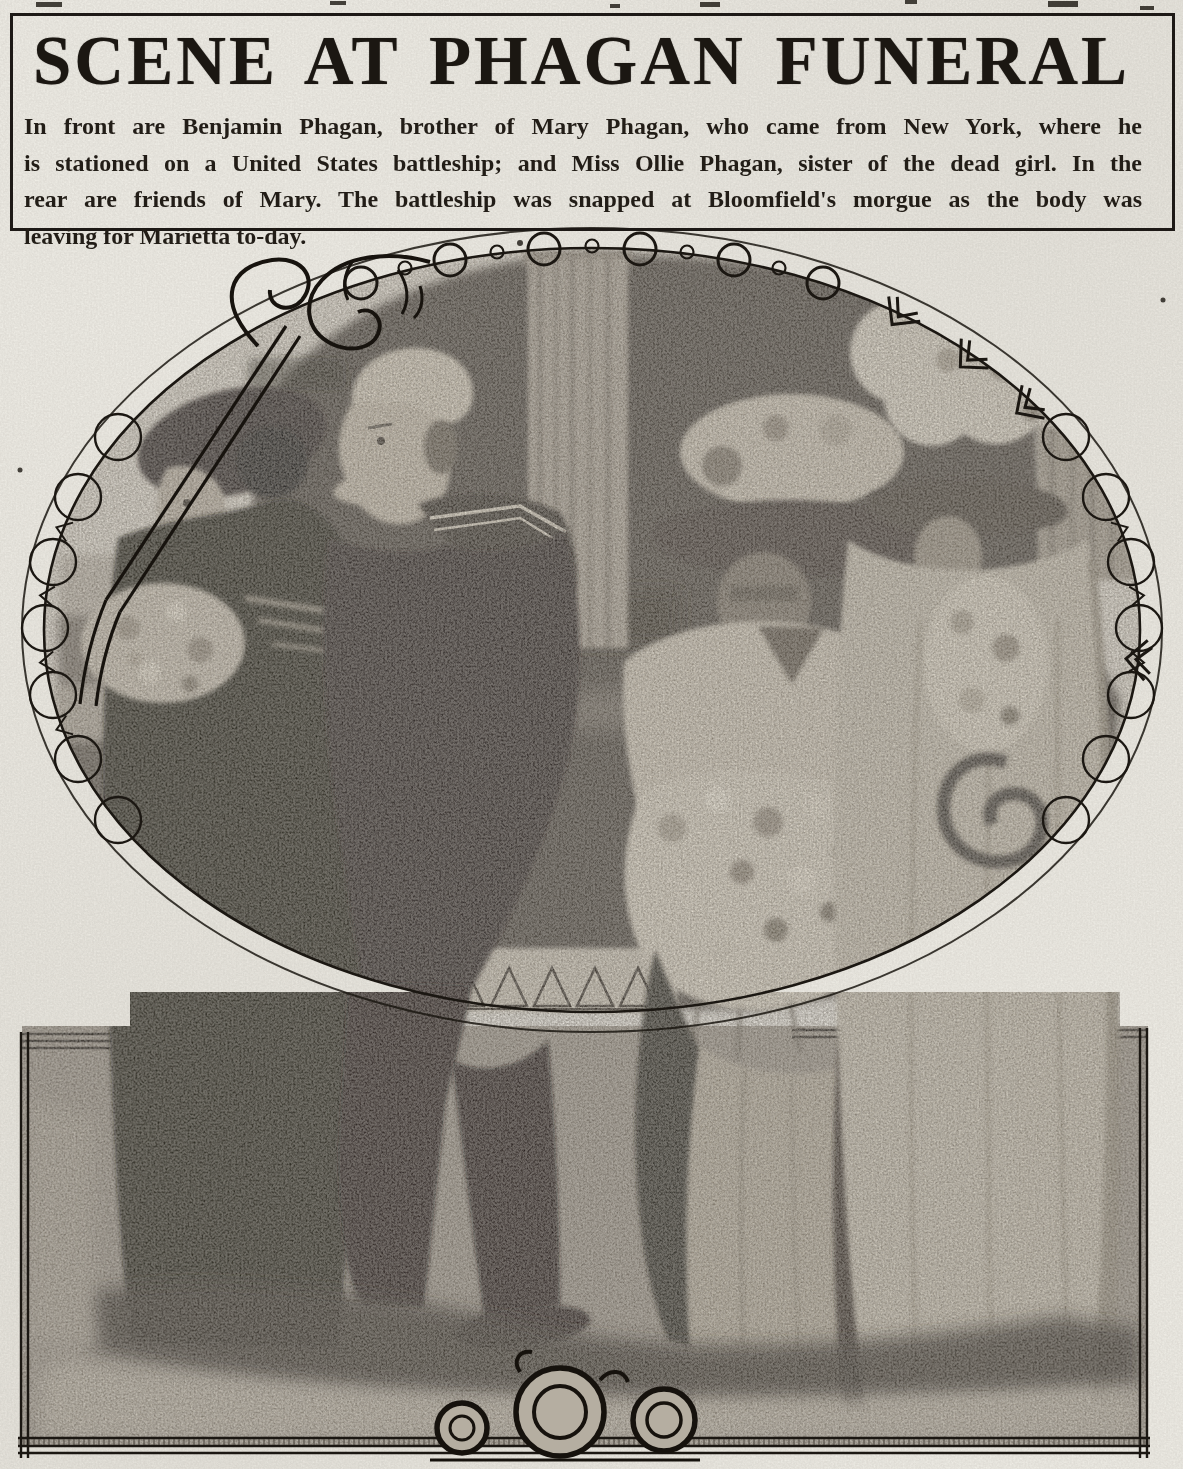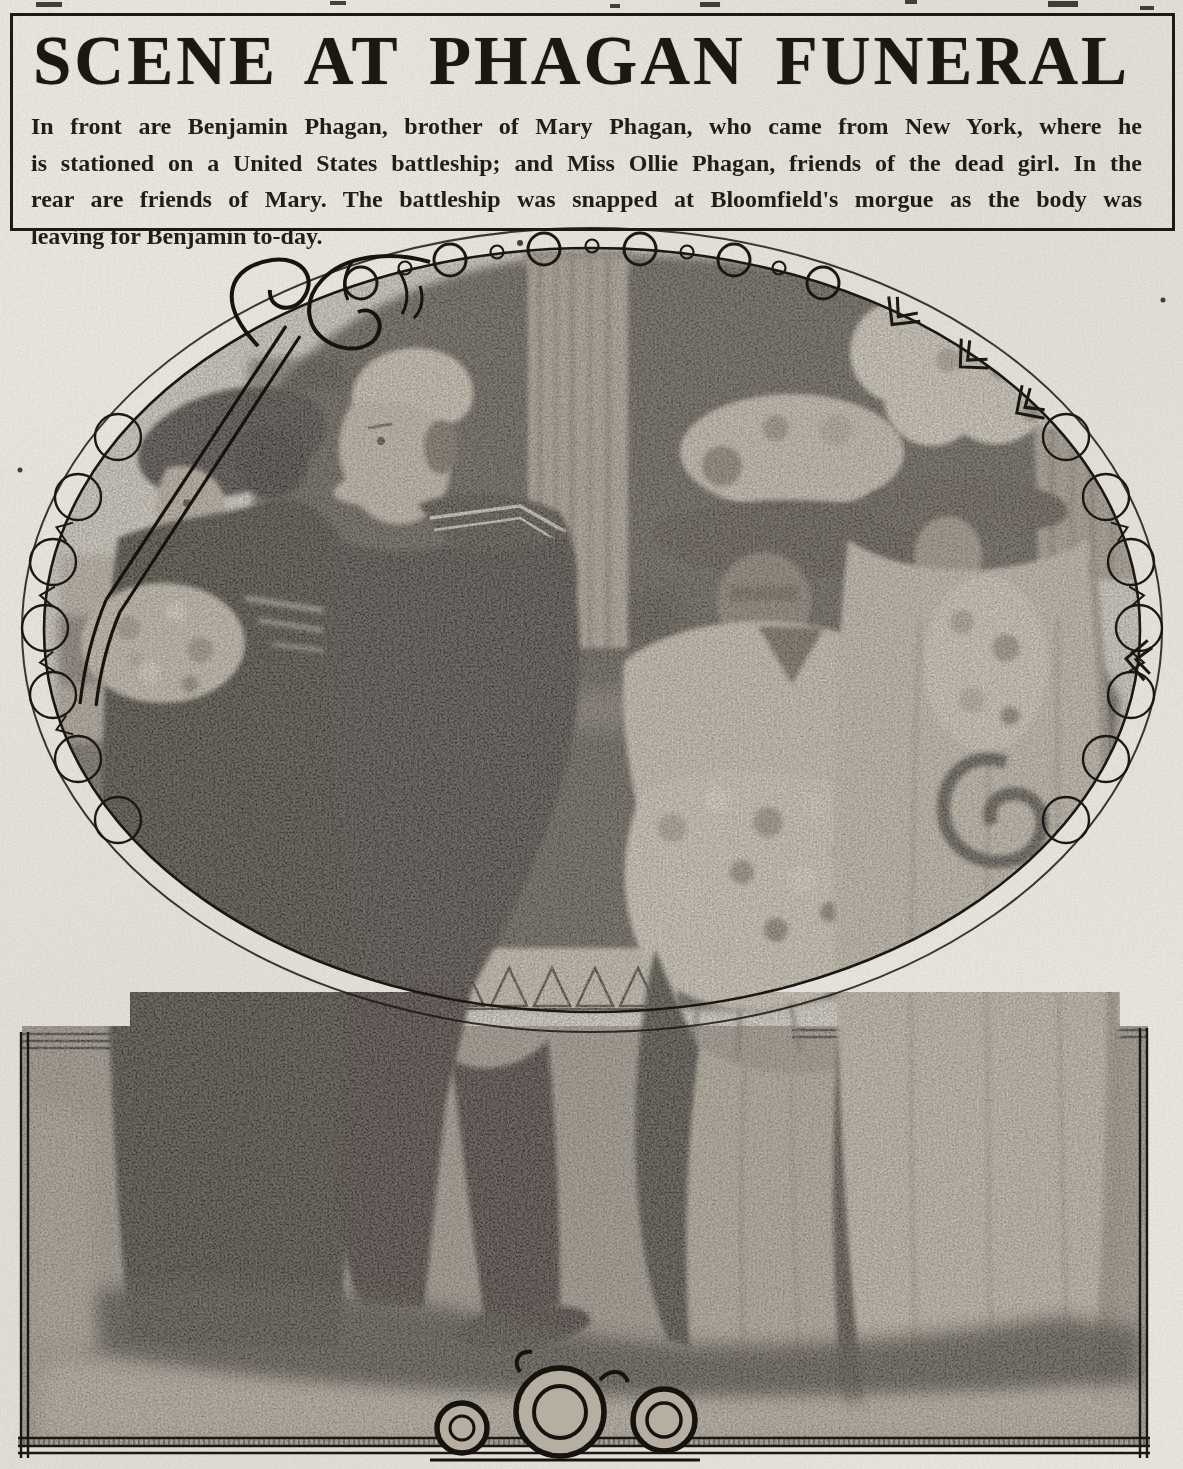--- a/index.html
+++ b/index.html
@@ -22,39 +22,39 @@
   }
   .headline{
     margin:9px 42px 0 20px;
     font-weight:bold;font-size:69px;line-height:1.05;
     letter-spacing:3px;
     text-align:justify;text-align-last:justify;
     color:#1b1712;
     text-shadow:0 0 1px rgba(20,16,10,.45);
   }
   .caption{
-    margin:11px 30px 0 18px;
+    margin:11px 30px 0 11px;
     font-weight:bold;font-size:24px;line-height:36.5px;
     color:#221d17;
   }
   .caption .line{text-align:justify;text-align-last:justify;}
   .caption .line.last{text-align-last:left;}
 </style>
 </head>
 <body>
 
 <div class="page">
 
   <div class="headline-box">
     <div class="headline">SCENE AT PHAGAN FUNERAL</div>
     <div class="caption">
       <div class="line">In front are Benjamin Phagan, brother of Mary Phagan, who came from New York, where he</div>
-      <div class="line">is stationed on a United States battleship; and Miss Ollie Phagan, friends of the dead girl. In the</div>
+      <div class="line">is stationed on a United States battleship; and Miss Ollie Phagan, sister of the dead girl. In the</div>
       <div class="line">rear are friends of Mary. The battleship was snapped at Bloomfield's morgue as the body was</div>
-      <div class="line last">leaving for Benjamin to-day.</div>
+      <div class="line last">leaving for Marietta to-day.</div>
     </div>
   </div>
 
   <svg class="art" width="1183" height="1469" viewBox="0 0 1183 1469" role="img" aria-label="Mourners carrying flowers leaving Bloomfield's morgue: a woman in a dark mourning dress and hat, Benjamin Phagan in a dark sailor uniform, Miss Ollie Phagan in a light blouse holding a large bouquet, and a woman in a light dress with a wide flowered hat">
     <defs>
       <clipPath id="pc">
         <ellipse cx="592" cy="630" rx="548" ry="382"></ellipse>
         <rect x="22" y="1026" width="1126" height="420"></rect>
         <rect x="130" y="992" width="990" height="56"></rect>
       </clipPath>

